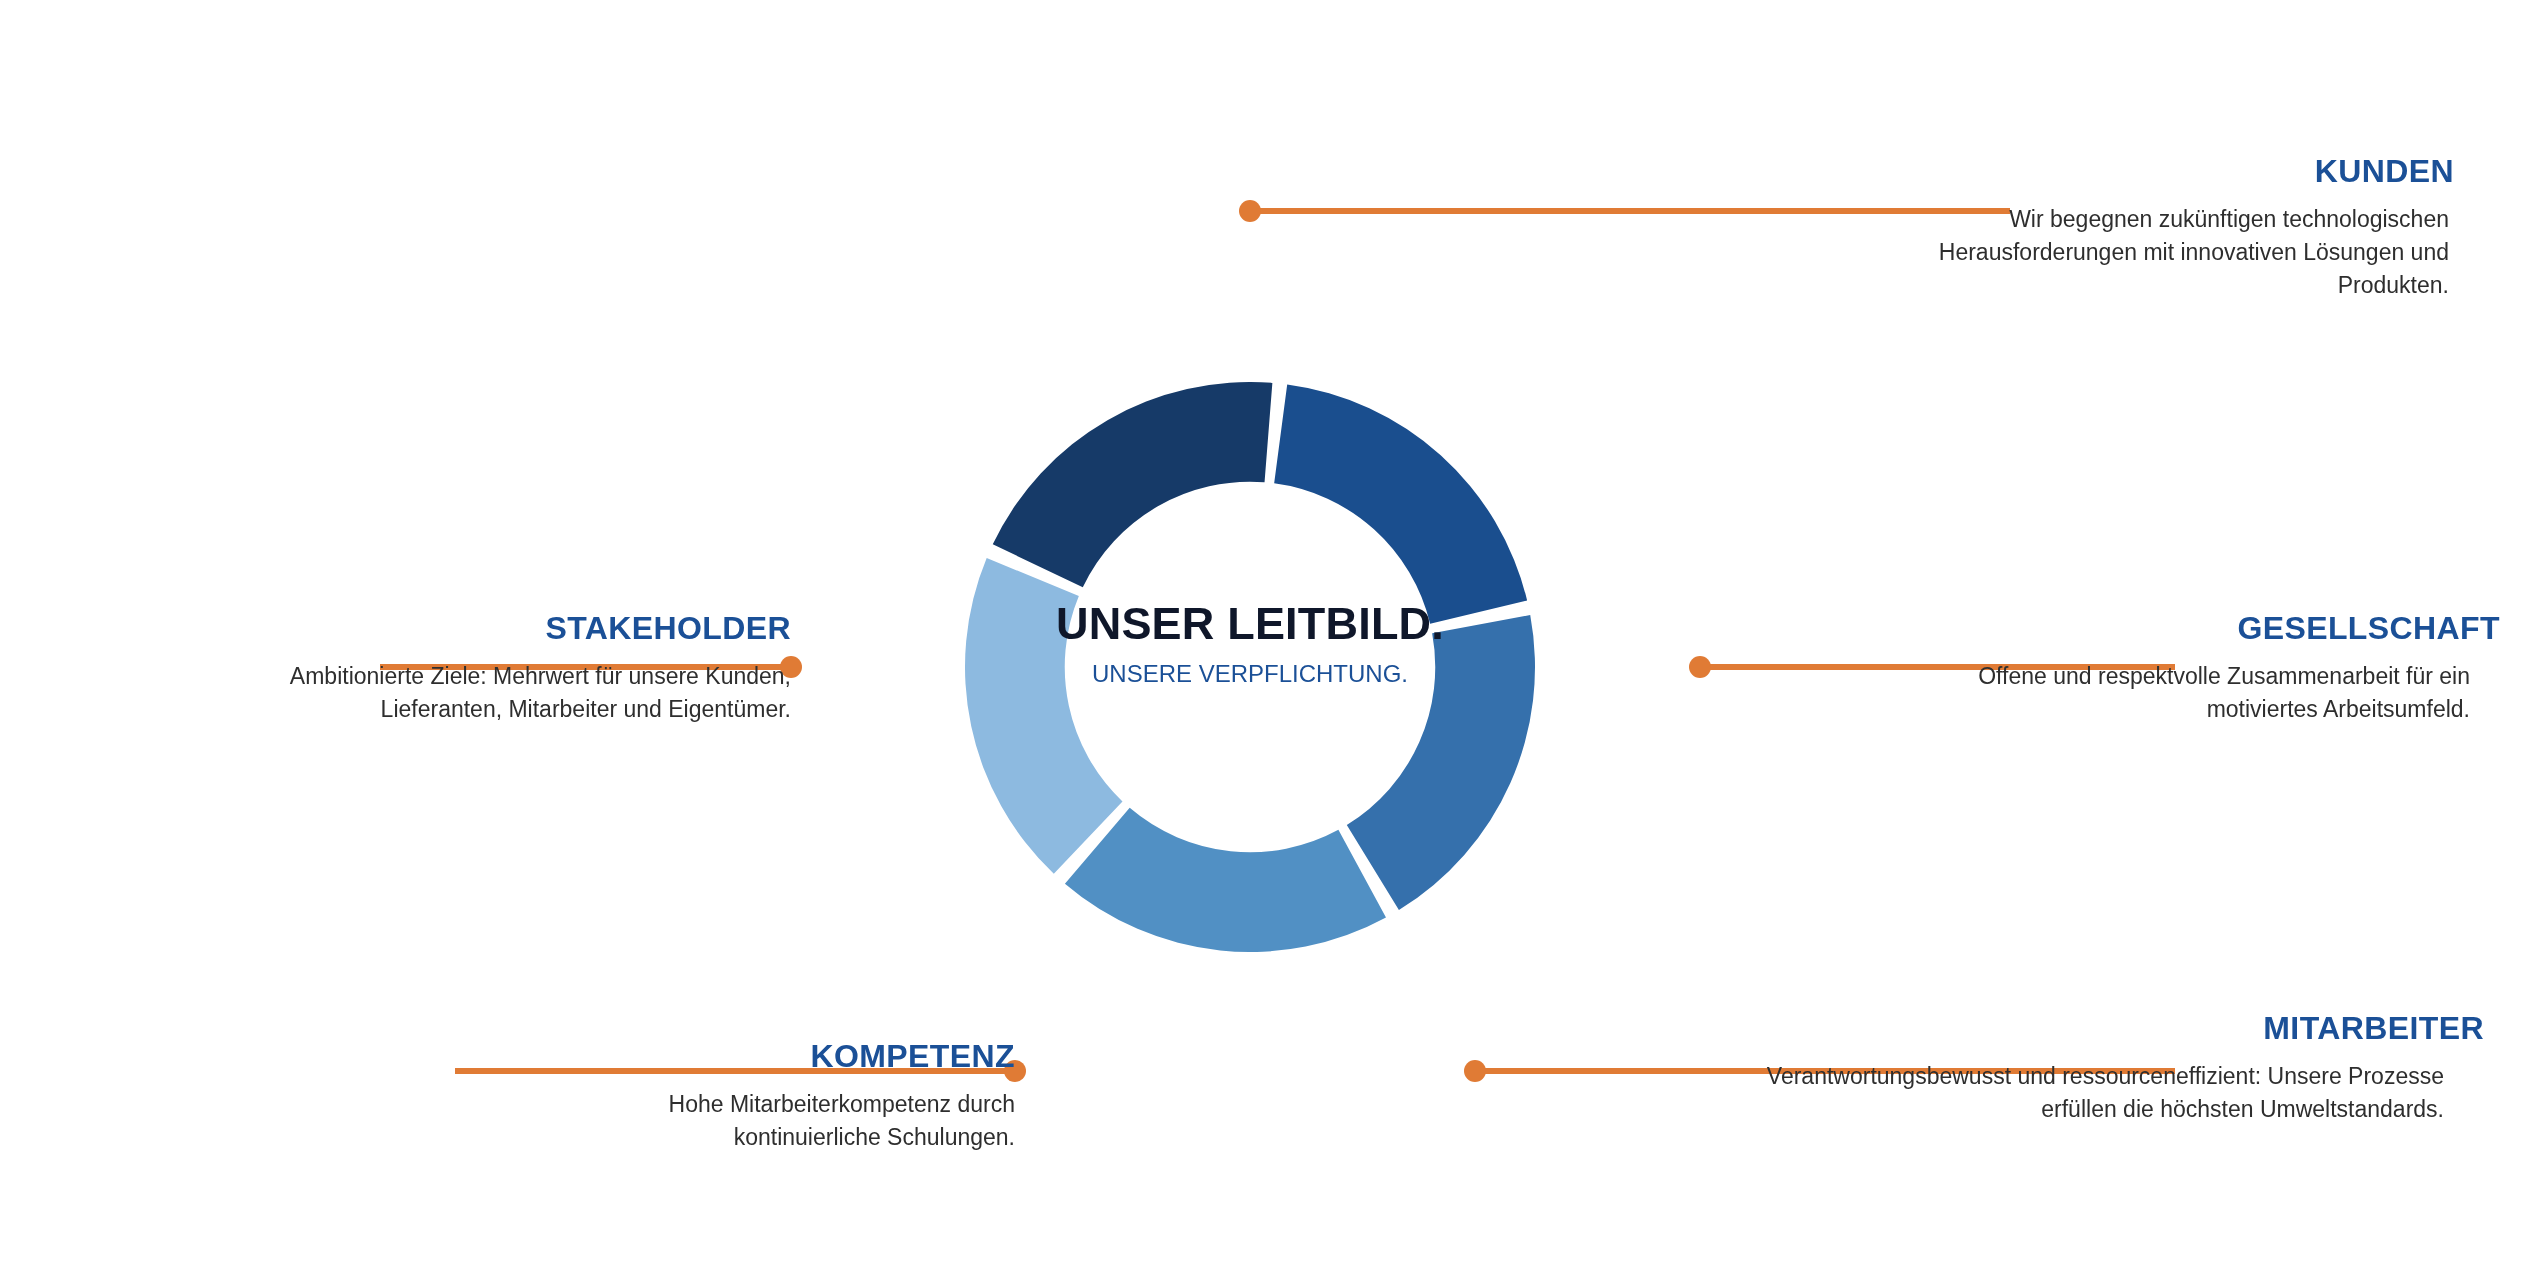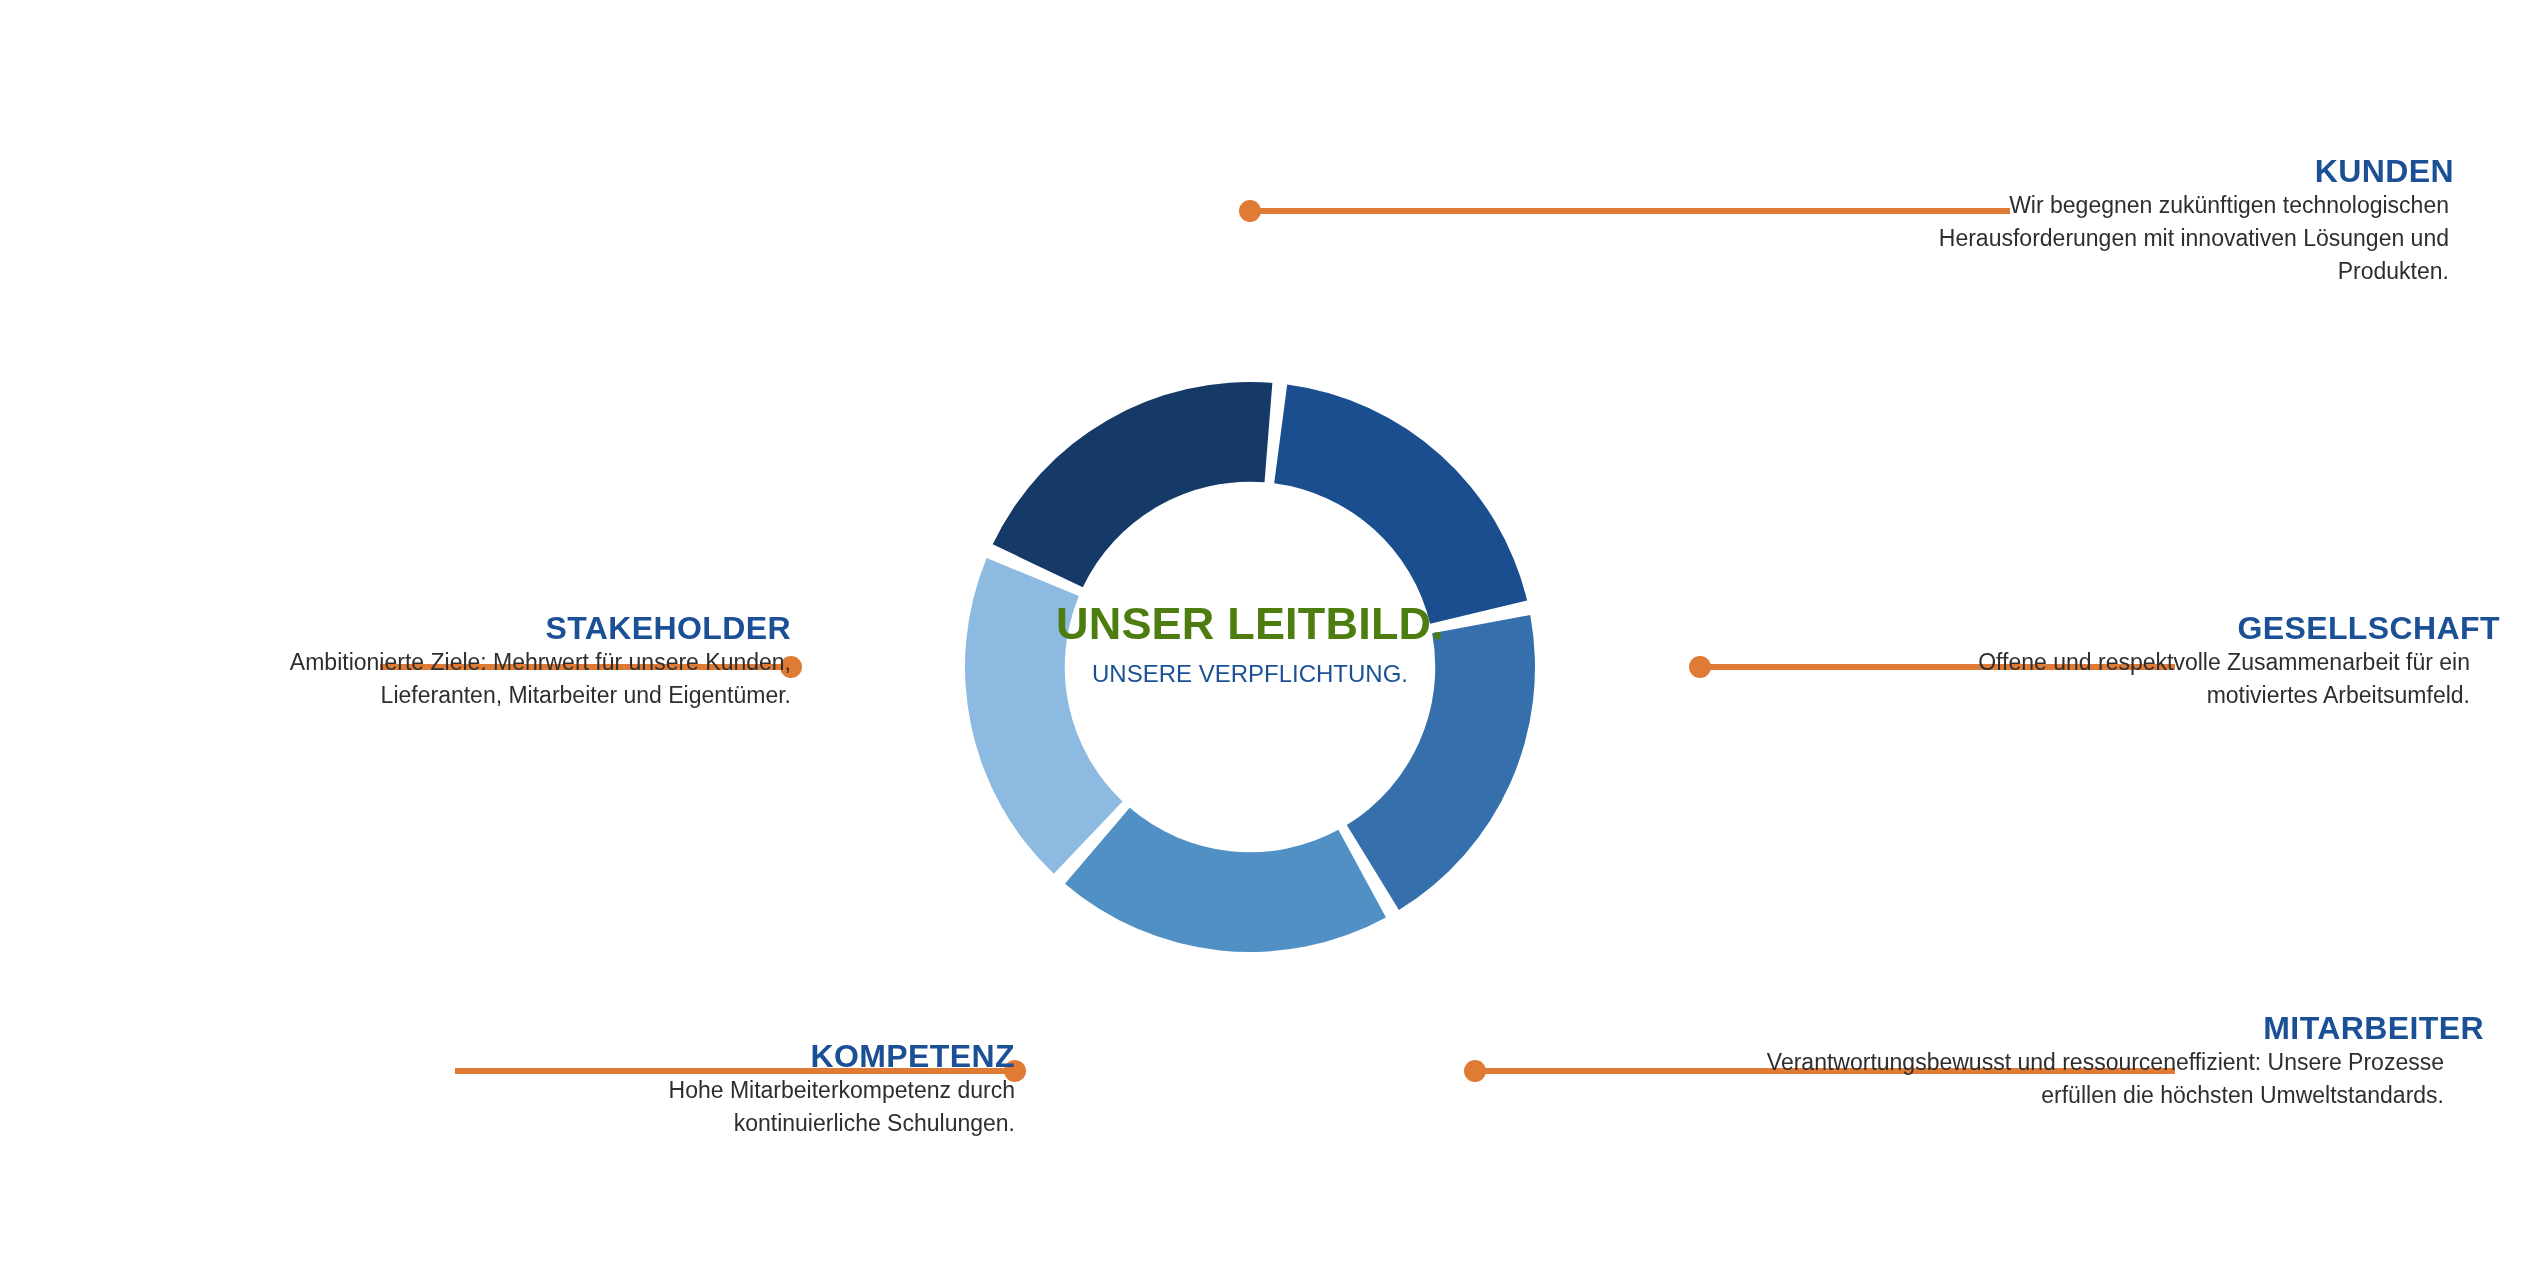--- a/index.html
+++ b/index.html
@@ -35,21 +35,21 @@
     position: absolute;
     left: 1000px;
     top: 600px;
     width: 500px;
     text-align: center;
     pointer-events: none;
   }
   #center-title {
     font-size: 45px;
     font-weight: bold;
-    color: #4d7c0f;
+    color: #0f172a;
     letter-spacing: 0.2px;
     line-height: 1.05;
     white-space: nowrap;
   }
   .center-sub {
     font-size: 24px;
     font-weight: normal;
     color: #1B5097;
     line-height: 1.25;
     white-space: nowrap;
@@ -63,20 +63,21 @@
     font-weight: bold;
     color: #1B5097;
     letter-spacing: 0.4px;
     line-height: 1.05;
     white-space: nowrap;
   }
   .callout .c-body {
     font-size: 23px;
     color: #2e2e2e;
     line-height: 1.44;
+    margin-top: 14px;
   }
   .callout.right  { text-align: right;  }
   .callout.left   { text-align: right; }
 
   
   .rule {
     position: absolute;
     height: 6px;
     background: #E07B35;
   }

